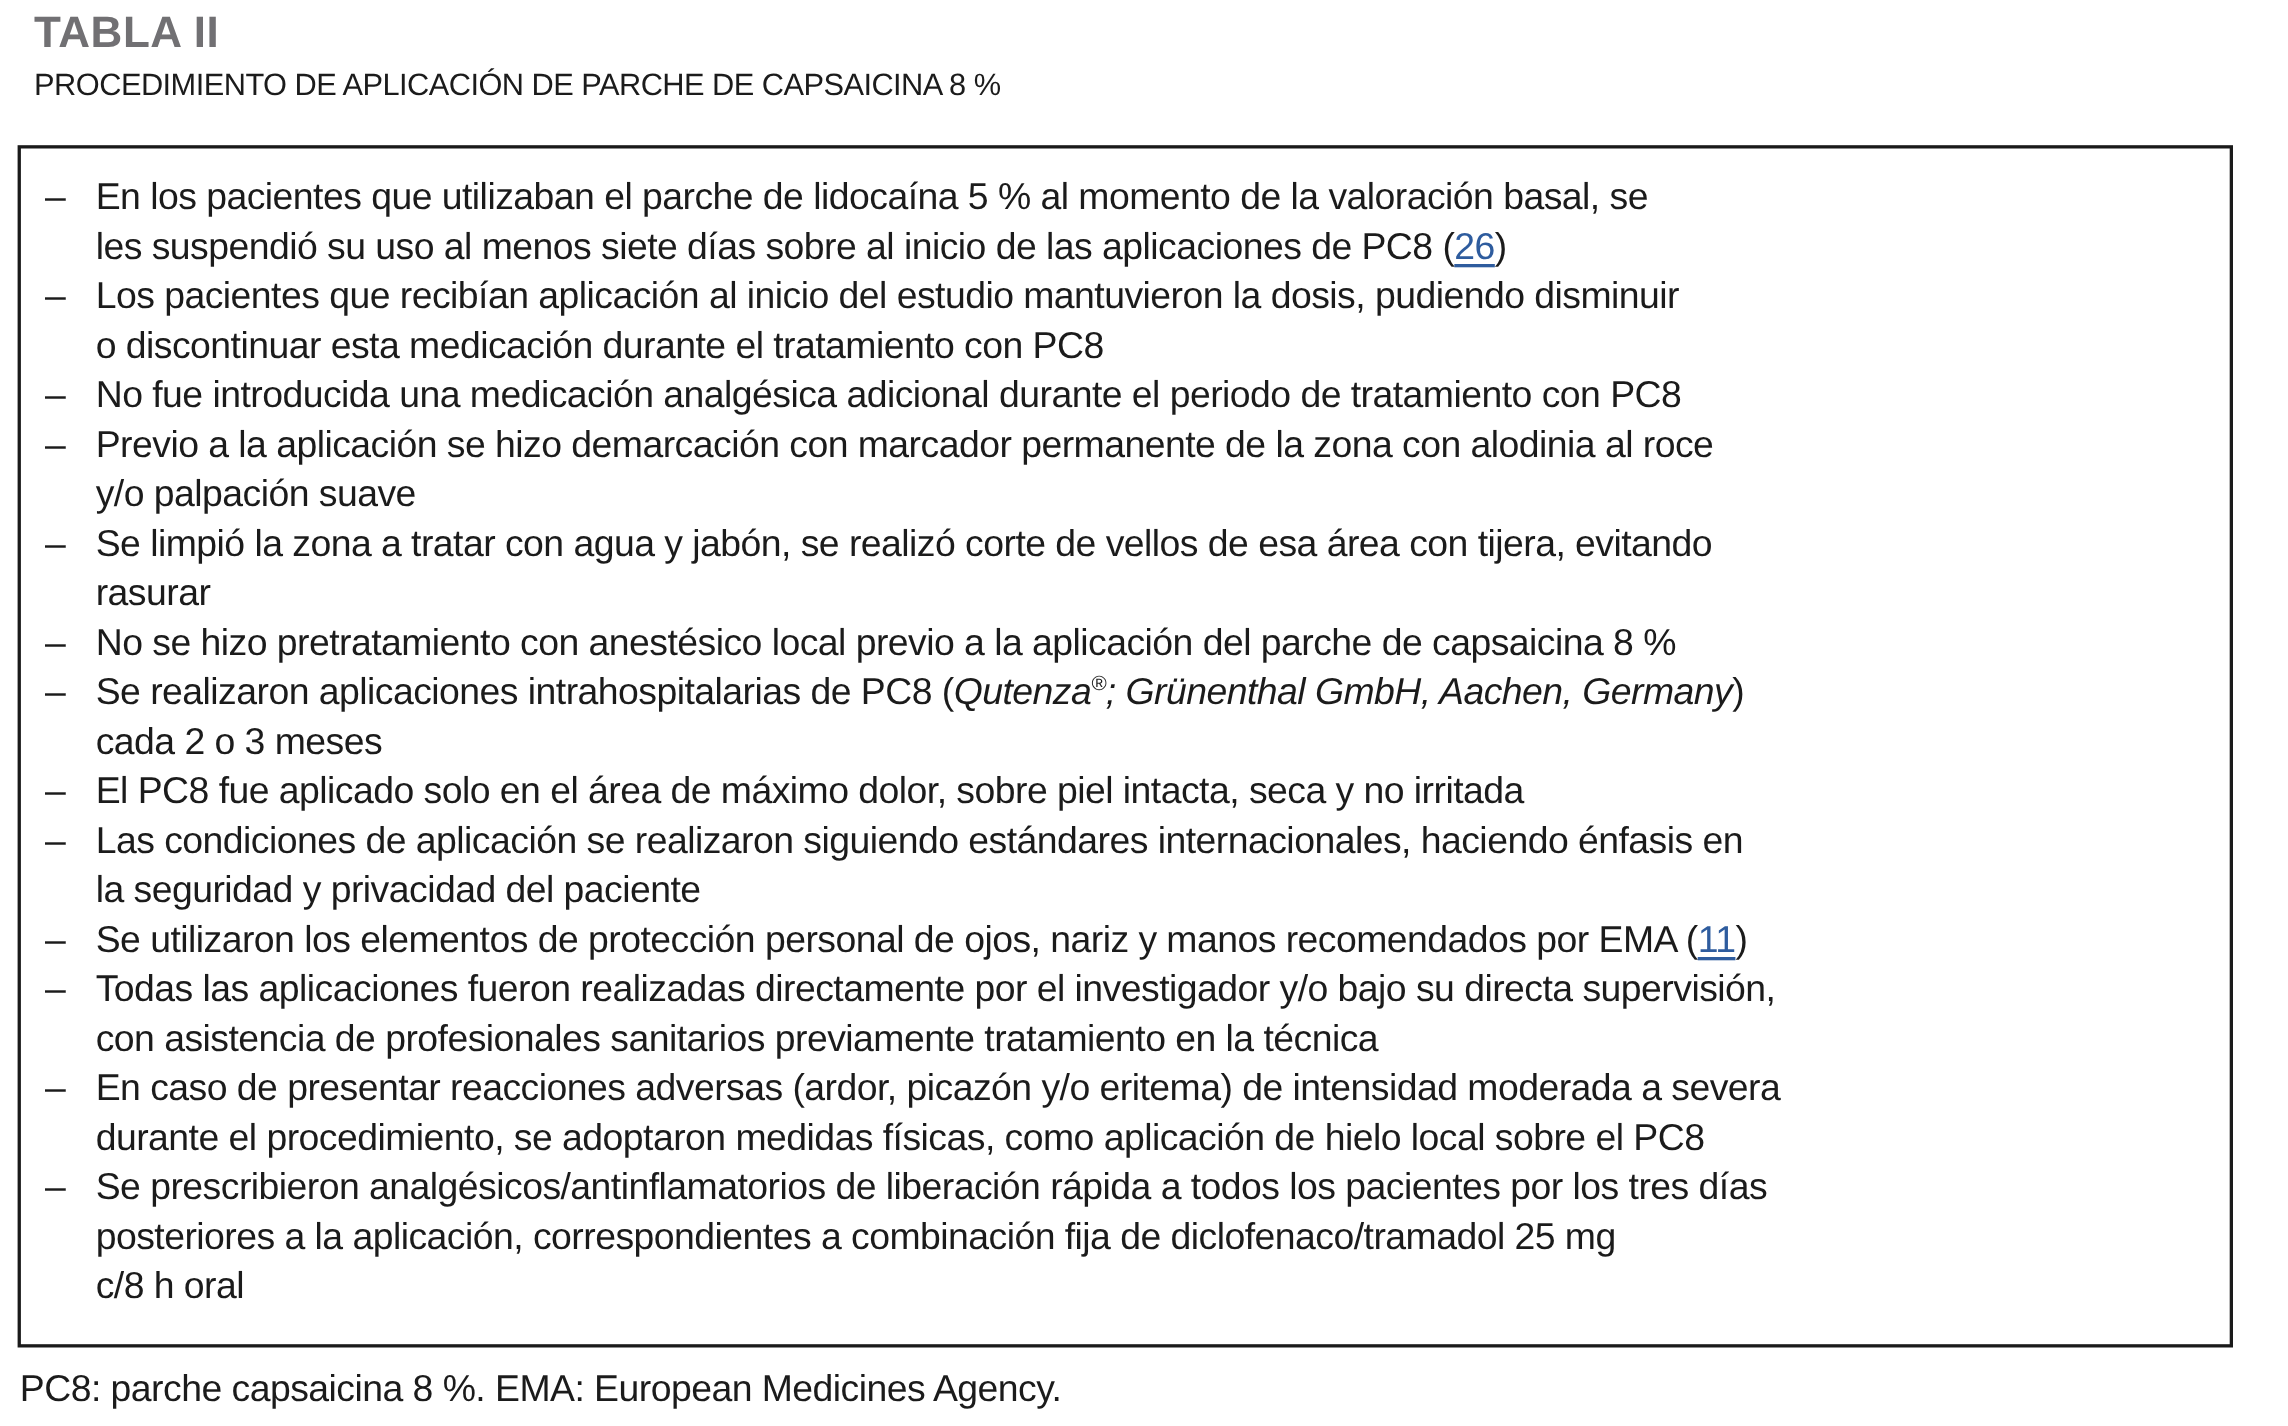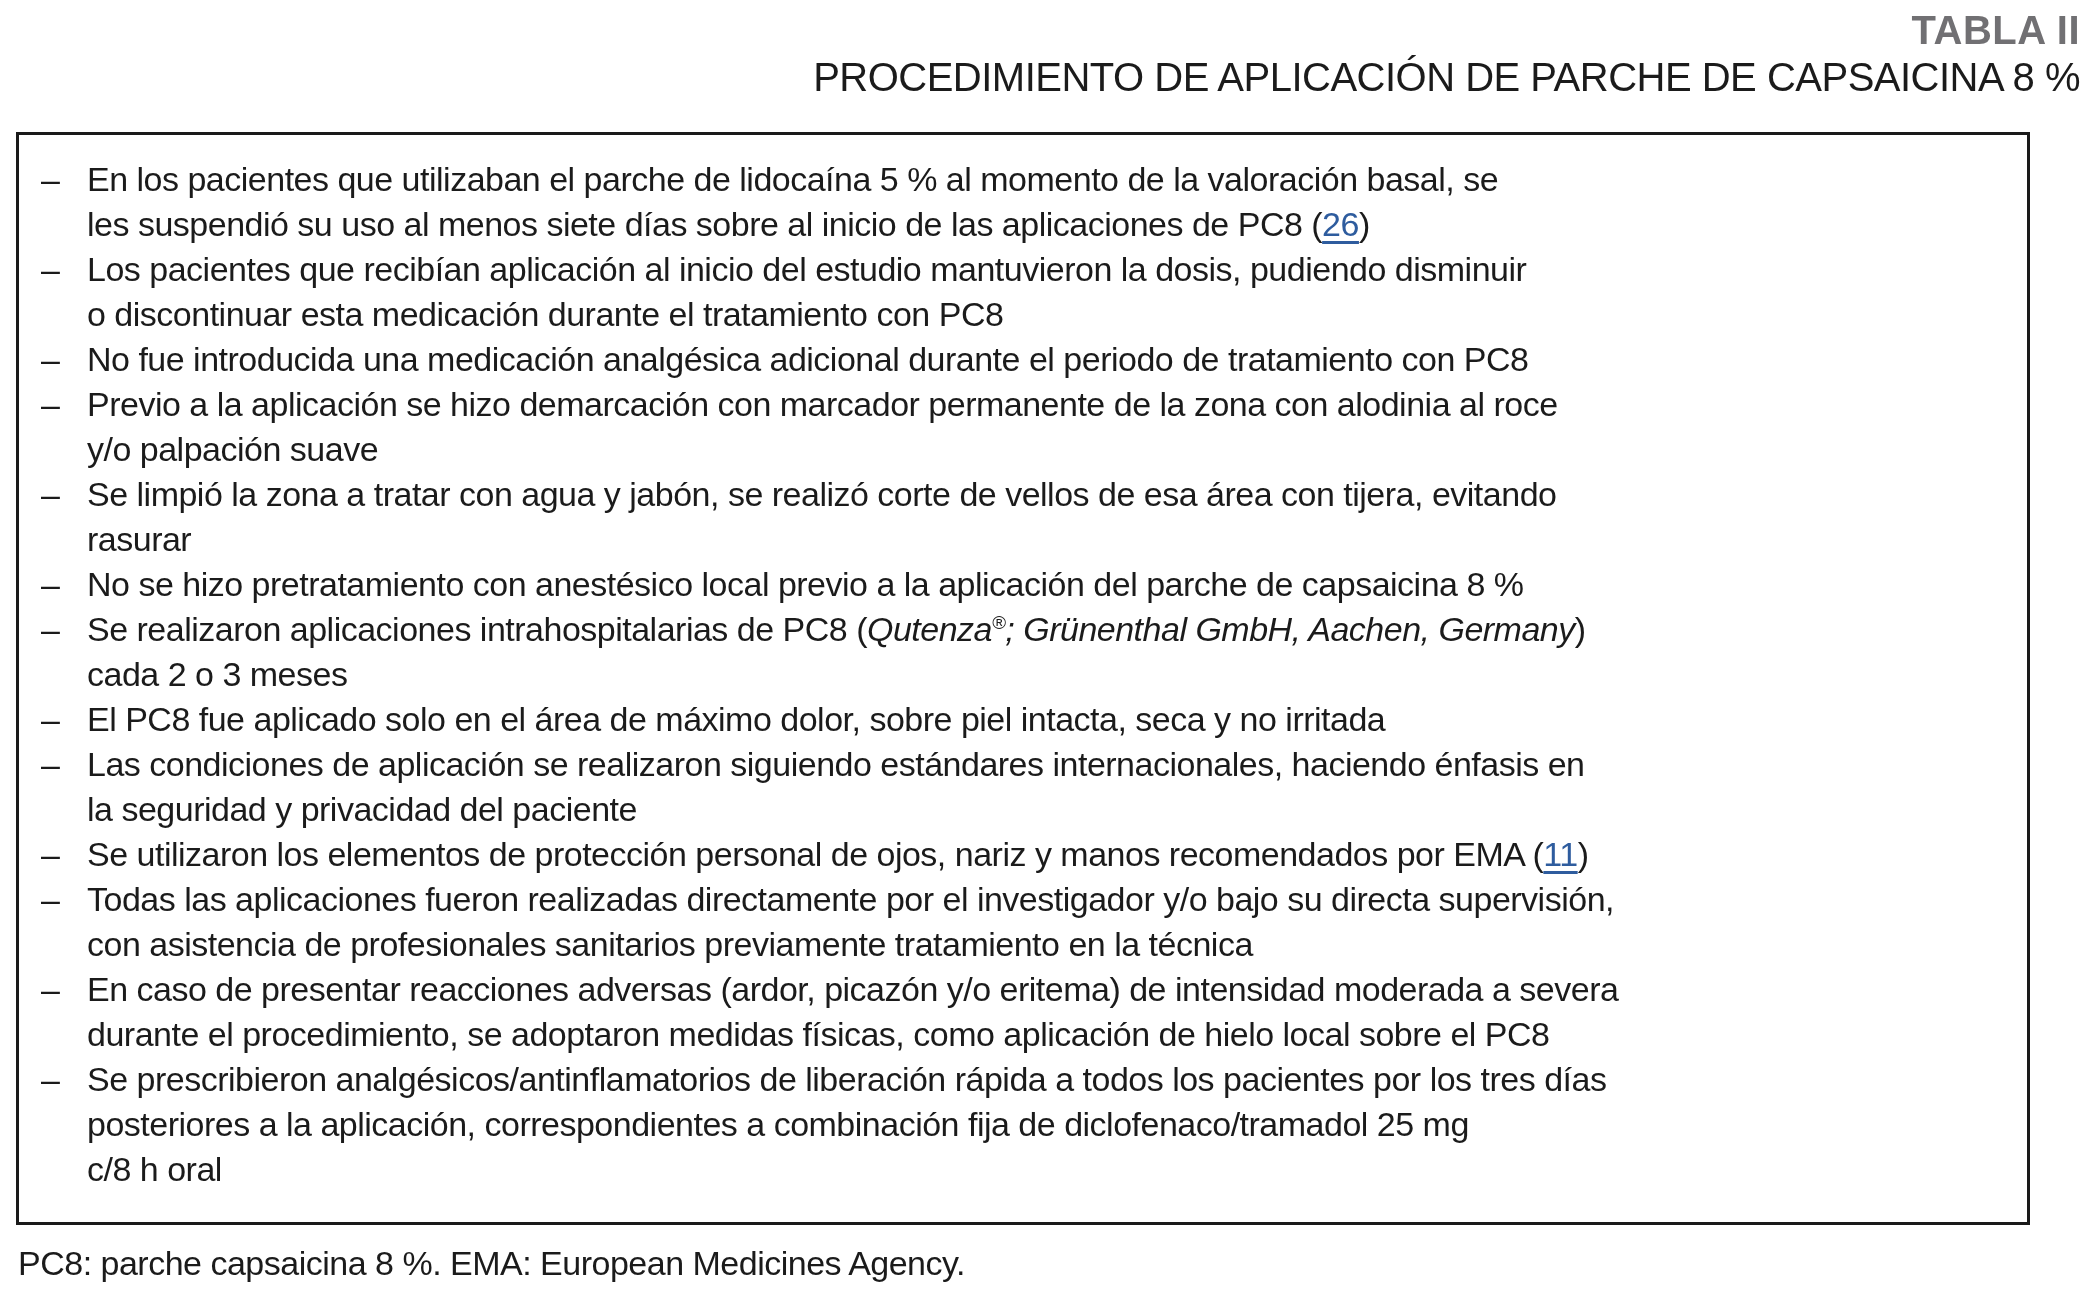--- a/index.html
+++ b/index.html
@@ -8,32 +8,33 @@
     background: #ffffff;
     width: 2080px;
     height: 1296px;
     overflow: hidden;
   }
   body {
     font-family: "Liberation Sans", sans-serif;
     color: var(--text, #1b1b1b);
   }
   .caption {
-    text-align: right;
+    text-align: left;
     padding-top: 8px;
+    padding-left: 31px;
   }
   .caption-label {
     font-size: 40px;
     line-height: 44px;
     font-weight: bold;
     letter-spacing: 0.5px;
     color: var(--caption-label, #717073);
   }
   .caption-title {
-    font-size: 40px;
+    font-size: 28px;
     line-height: 46px;
     letter-spacing: -0.5px;
     color: var(--text, #1b1b1b);
     margin-top: 2px;
   }
   .box {
     margin: 32px 50px 0 16px;
     border: 3px solid var(--border, #1a1a1a);
     padding: 22px 18px 30px 22px;
   }

